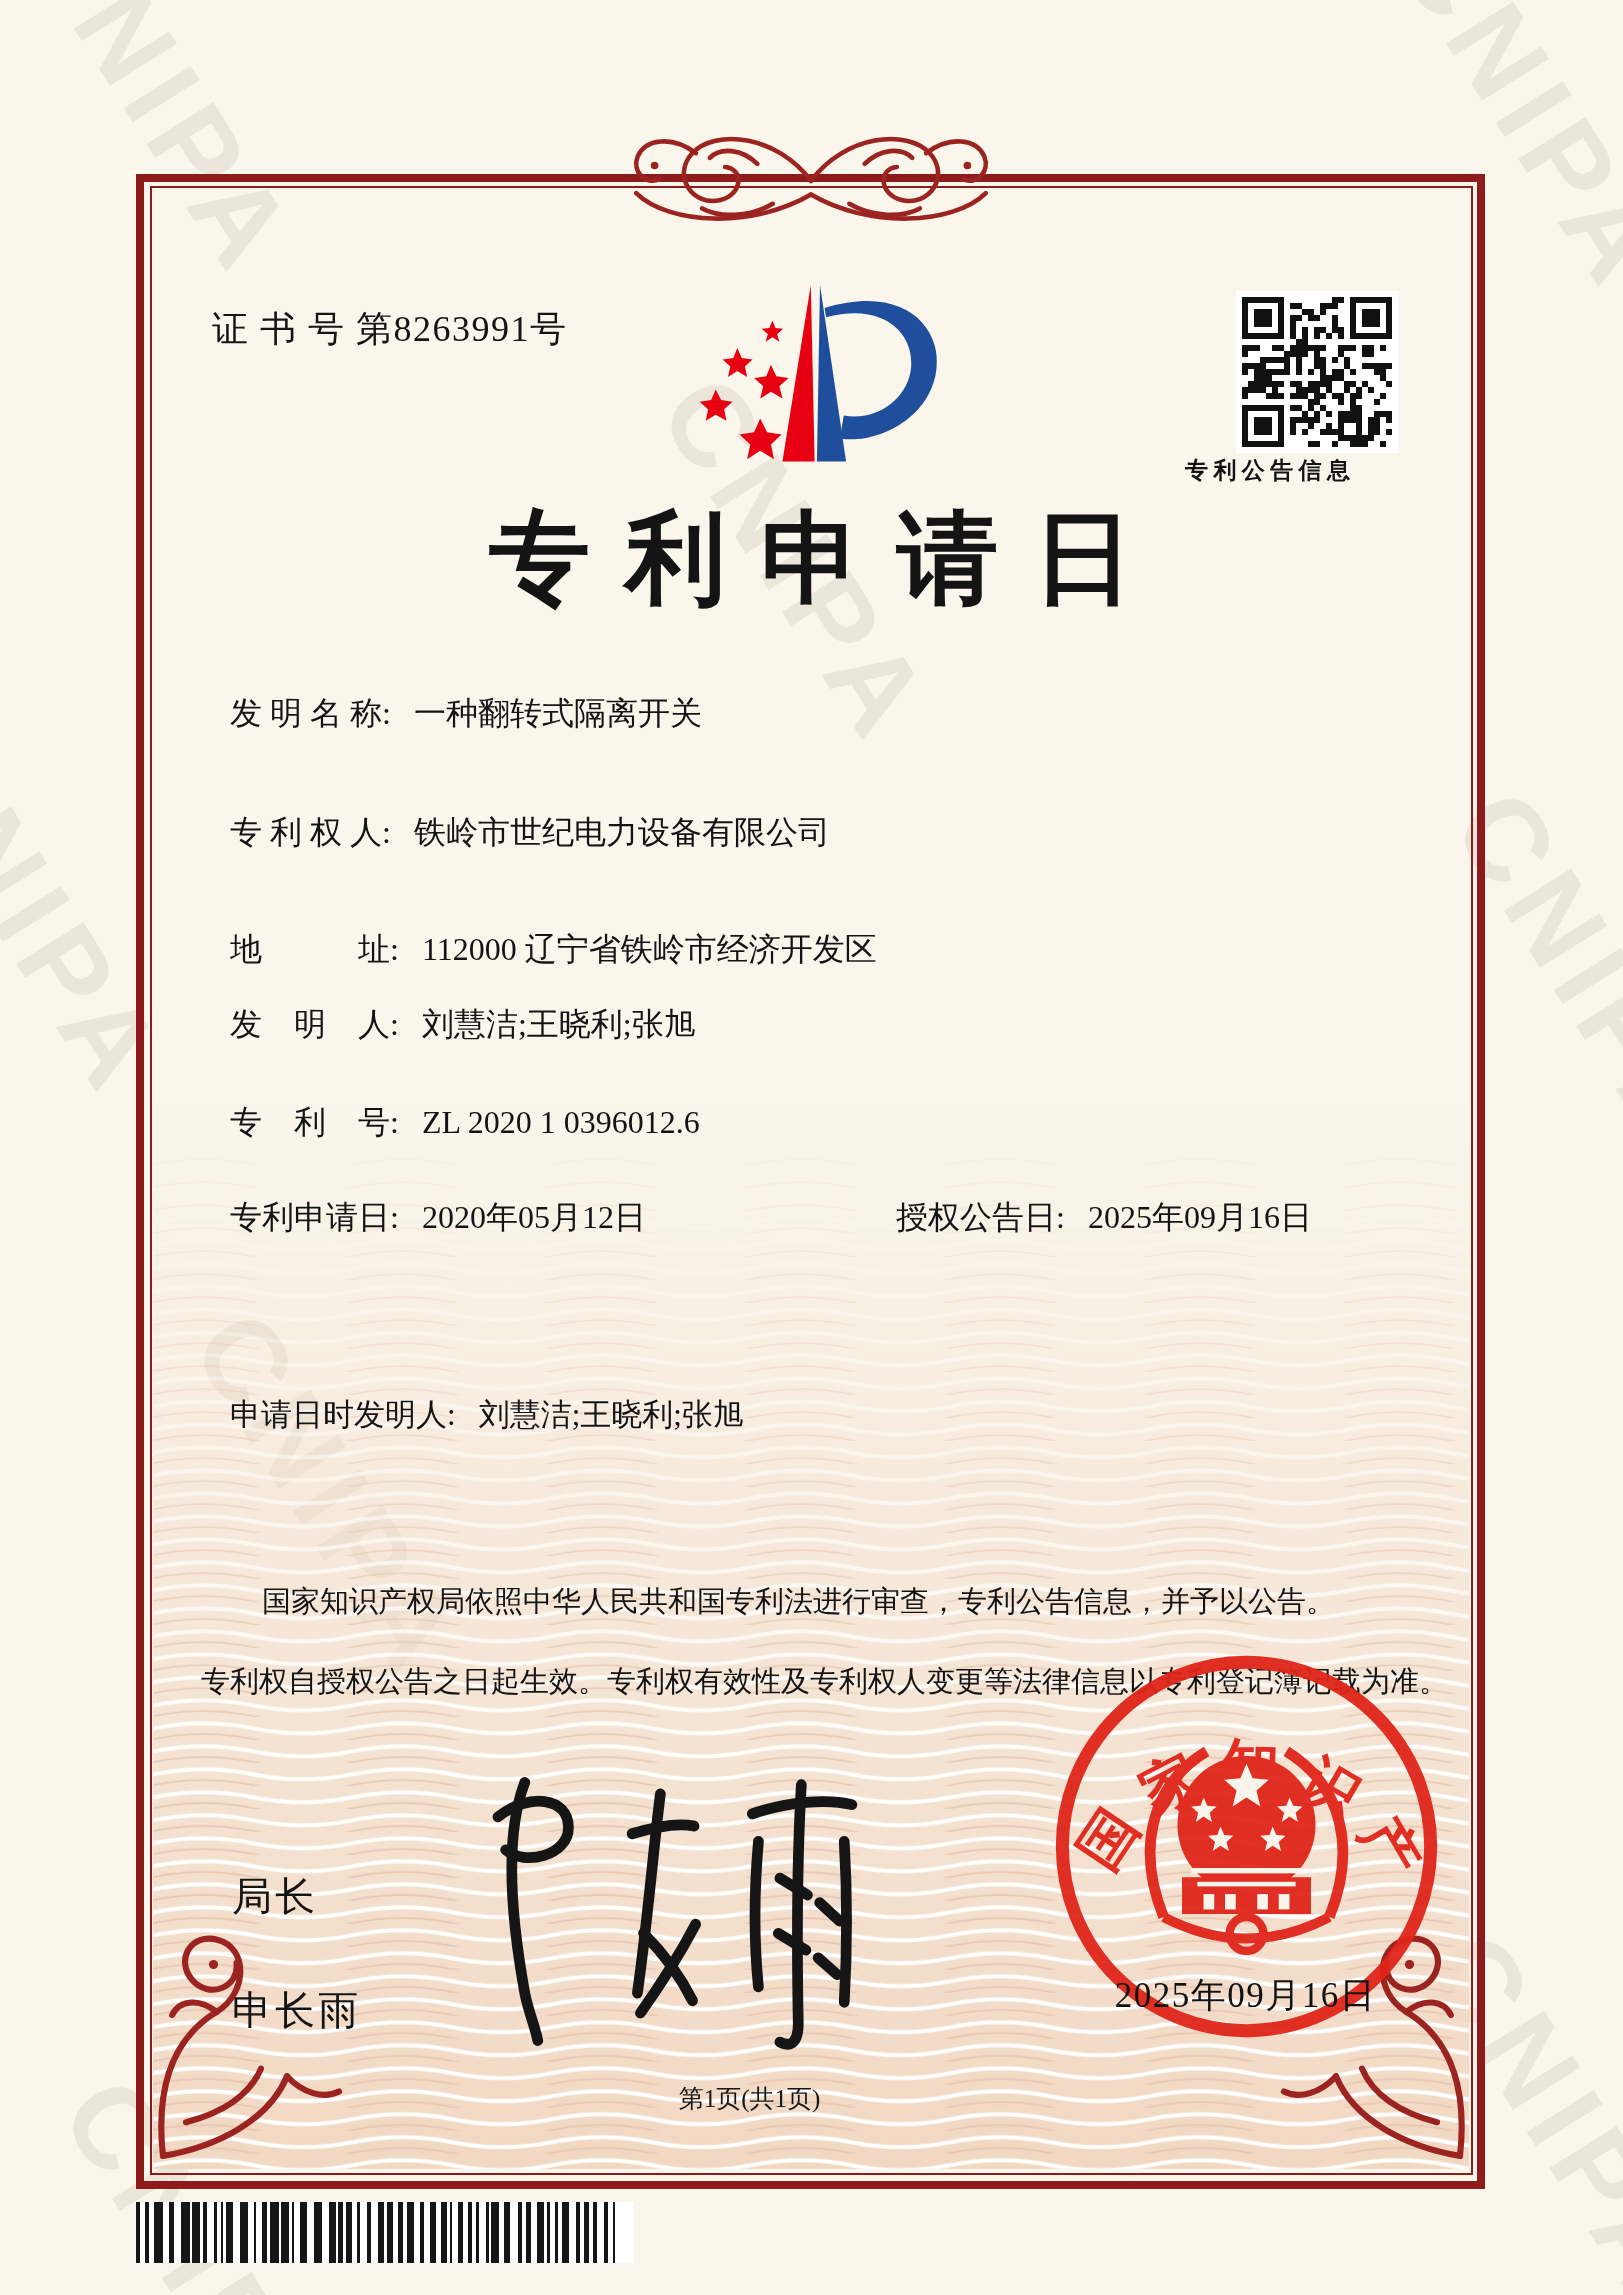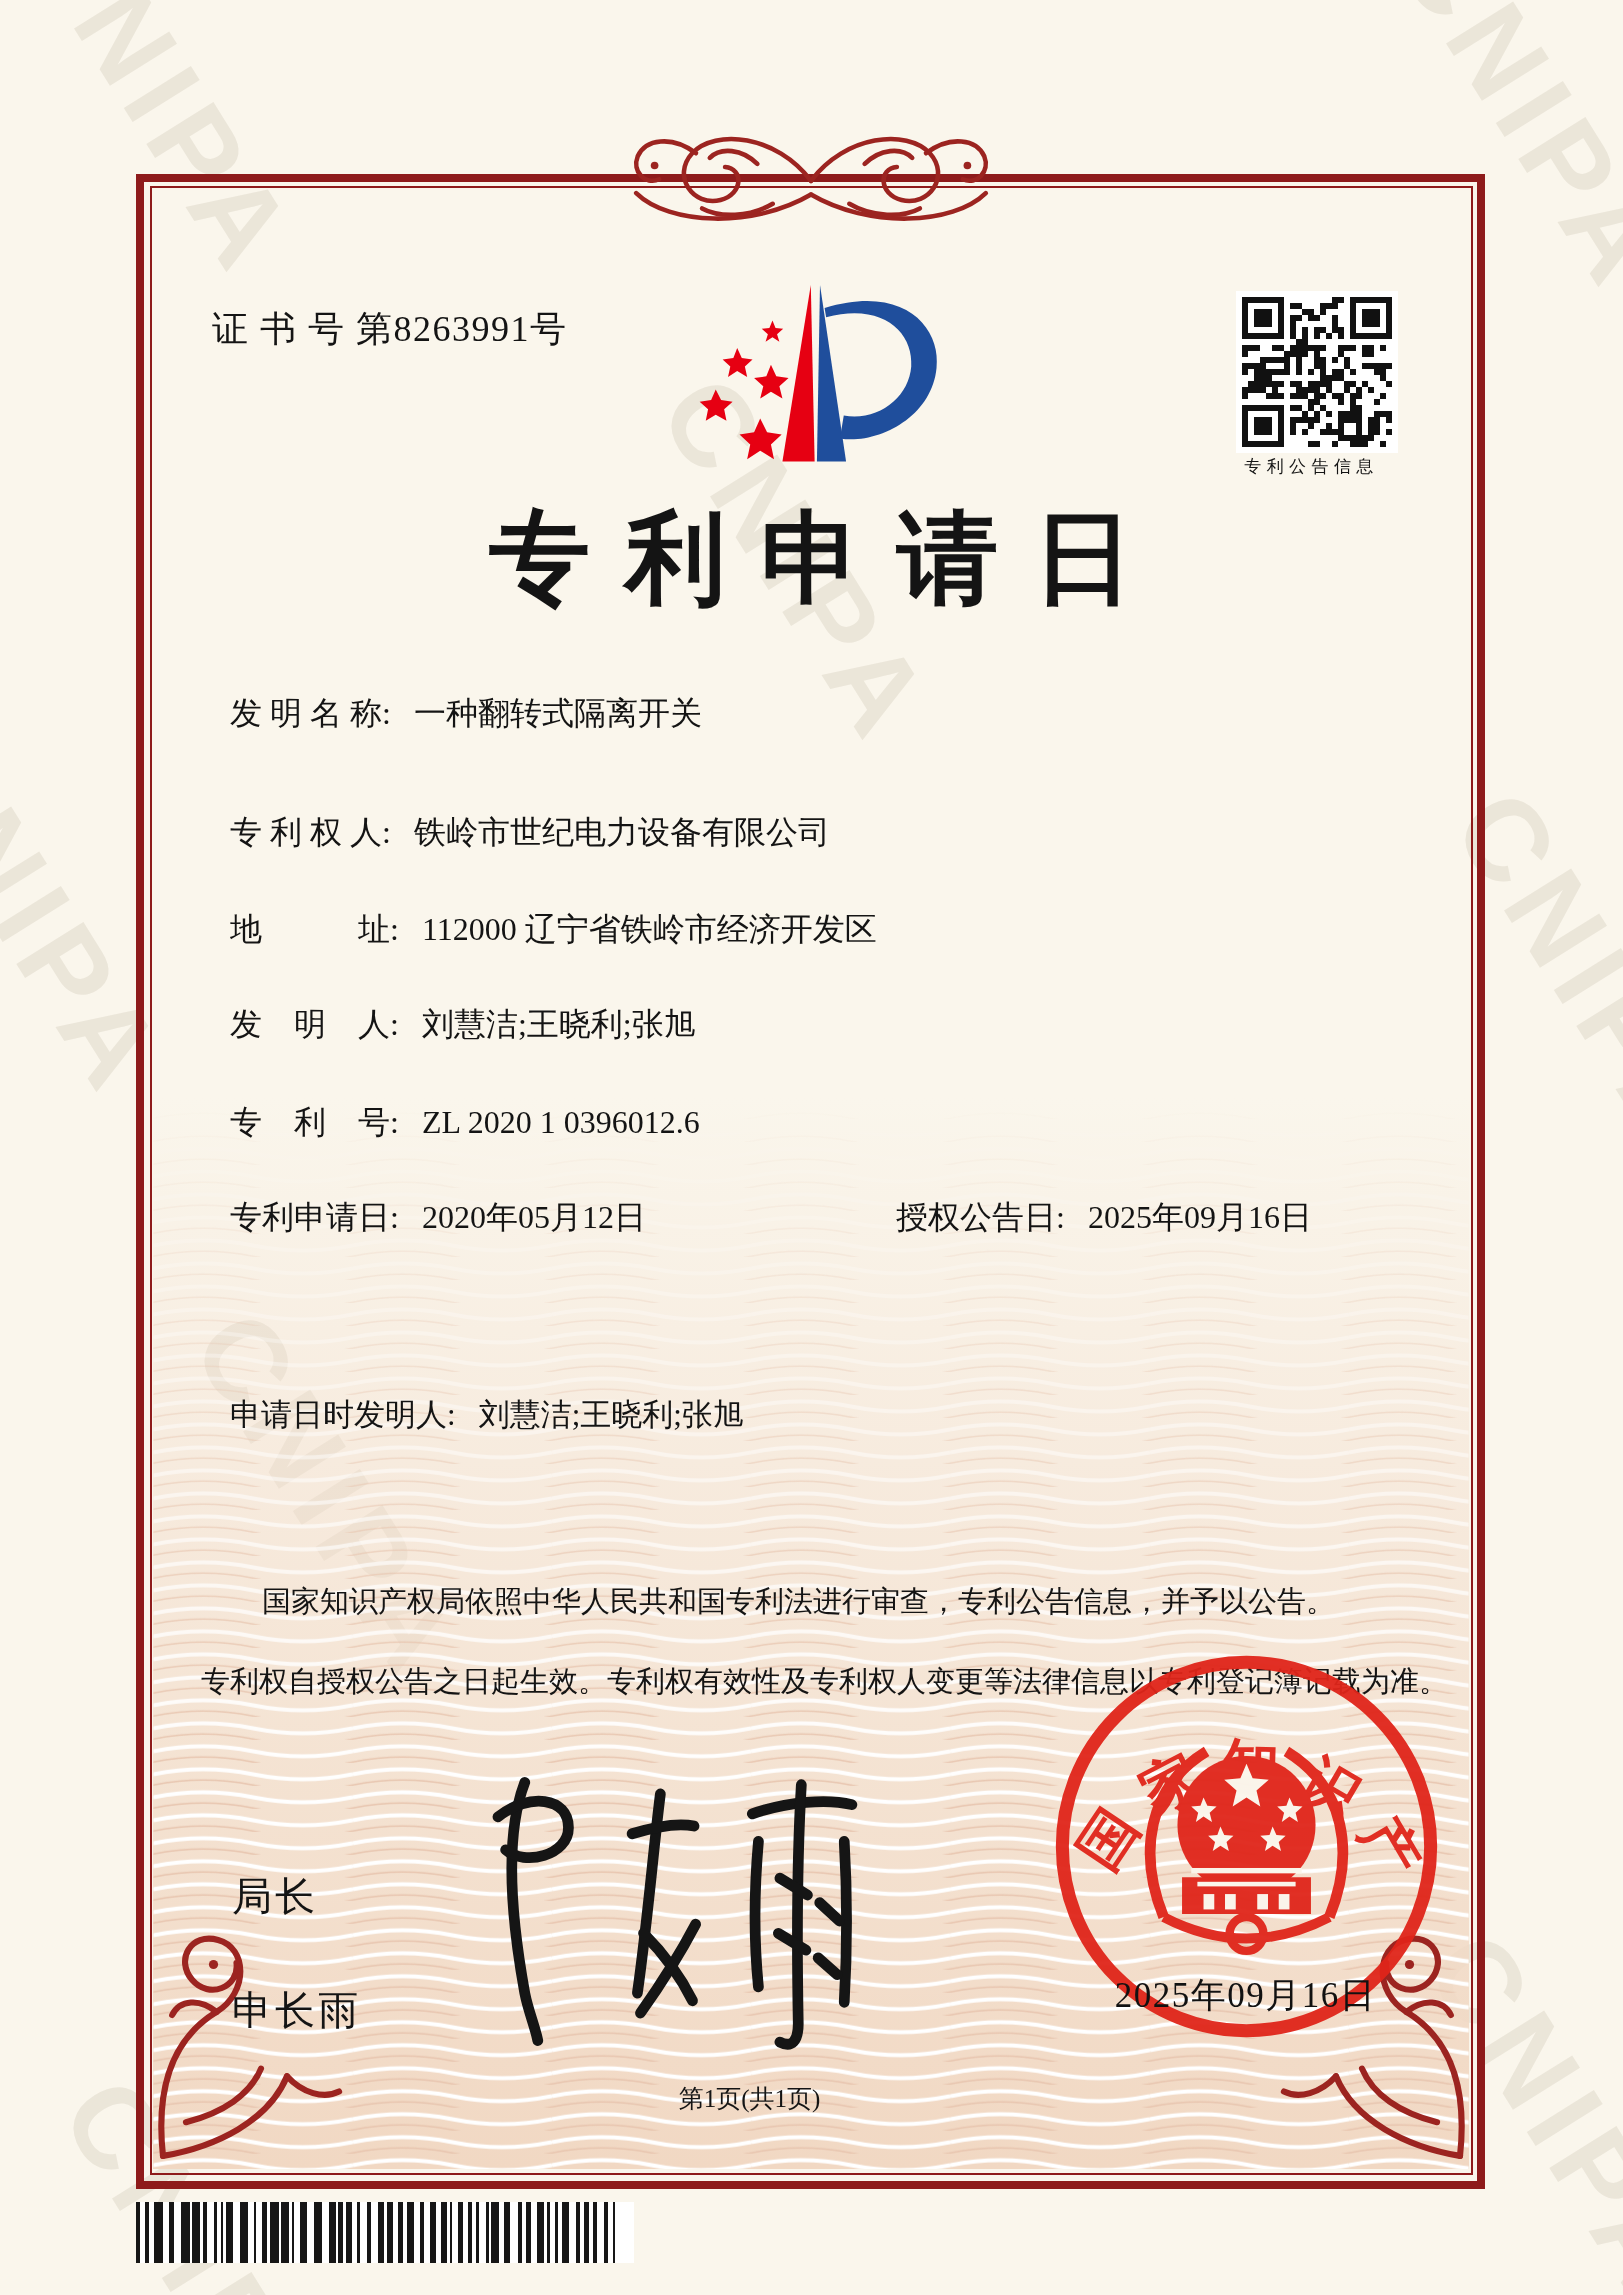--- a/index.html
+++ b/index.html
@@ -26,22 +26,22 @@
   
   .wave-band{position:absolute;left:153px;top:1096px;width:1316px;height:1073px;
     background:linear-gradient(180deg, rgba(243,221,204,0) 0%, rgba(243,221,204,0.45) 35%, #f1d8c3 100%);}
   .wave-band svg{position:absolute;inset:0;
     -webkit-mask-image:linear-gradient(180deg, transparent 0%, rgba(0,0,0,.5) 35%, #000 65%);
     mask-image:linear-gradient(180deg, transparent 0%, rgba(0,0,0,.5) 35%, #000 65%);}
   
   .cert-no{position:absolute;left:212px;top:305px;font-size:36px;letter-spacing:1.5px;}
   .logo{position:absolute;left:682px;top:268px;}
   .qr-box{position:absolute;left:1236px;top:291px;width:150px;height:150px;background:#fff;padding:6.1px;}
-  .qr-label{position:absolute;left:1185px;top:455px;width:253px;text-align:center;
-    font-size:17px;letter-spacing:5.4px;font-weight:normal;}
+  .qr-label{position:absolute;left:1185px;top:455px;width:253px;text-align:left;
+    font-size:23px;letter-spacing:5.4px;font-weight:bold;}
   .title{position:absolute;left:0;top:492px;width:1623px;text-align:center;
     font-size:101px;font-weight:bold;letter-spacing:35px;text-indent:35px;}
   
   .row{position:absolute;font-size:32px;white-space:nowrap;}
   .row .lbl{display:inline-block;}
   .row .val{margin-left:23px;}
   .c1{left:230px;}
   .c2{left:896px;}
   
   .statement{position:absolute;left:201px;top:1561px;width:1227px;font-size:29px;line-height:80px;}
@@ -465,21 +465,21 @@
   <div class="qr-label">专利公告信息</div>
 
   <div class="title">专利申请日</div>
 
   <div class="row c1" style="top:692px;">
     <span class="lbl">发 明 名 称:</span><span class="val">一种翻转式隔离开关</span>
   </div>
   <div class="row c1" style="top:811px;">
     <span class="lbl">专 利 权 人:</span><span class="val">铁岭市世纪电力设备有限公司</span>
   </div>
-  <div class="row c1" style="top:908px;">
+  <div class="row c1" style="top:928px;">
     <span class="lbl">地　　　址:</span><span class="val">112000 辽宁省铁岭市经济开发区</span>
   </div>
   <div class="row c1" style="top:1003px;">
     <span class="lbl">发　明　人:</span><span class="val">刘慧洁;王晓利;张旭</span>
   </div>
   <div class="row c1" style="top:1101px;">
     <span class="lbl">专　利　号:</span><span class="val">ZL 2020 1 0396012.6</span>
   </div>
   <div class="row c1" style="top:1196px;">
     <span class="lbl">专利申请日:</span><span class="val">2020年05月12日</span>

